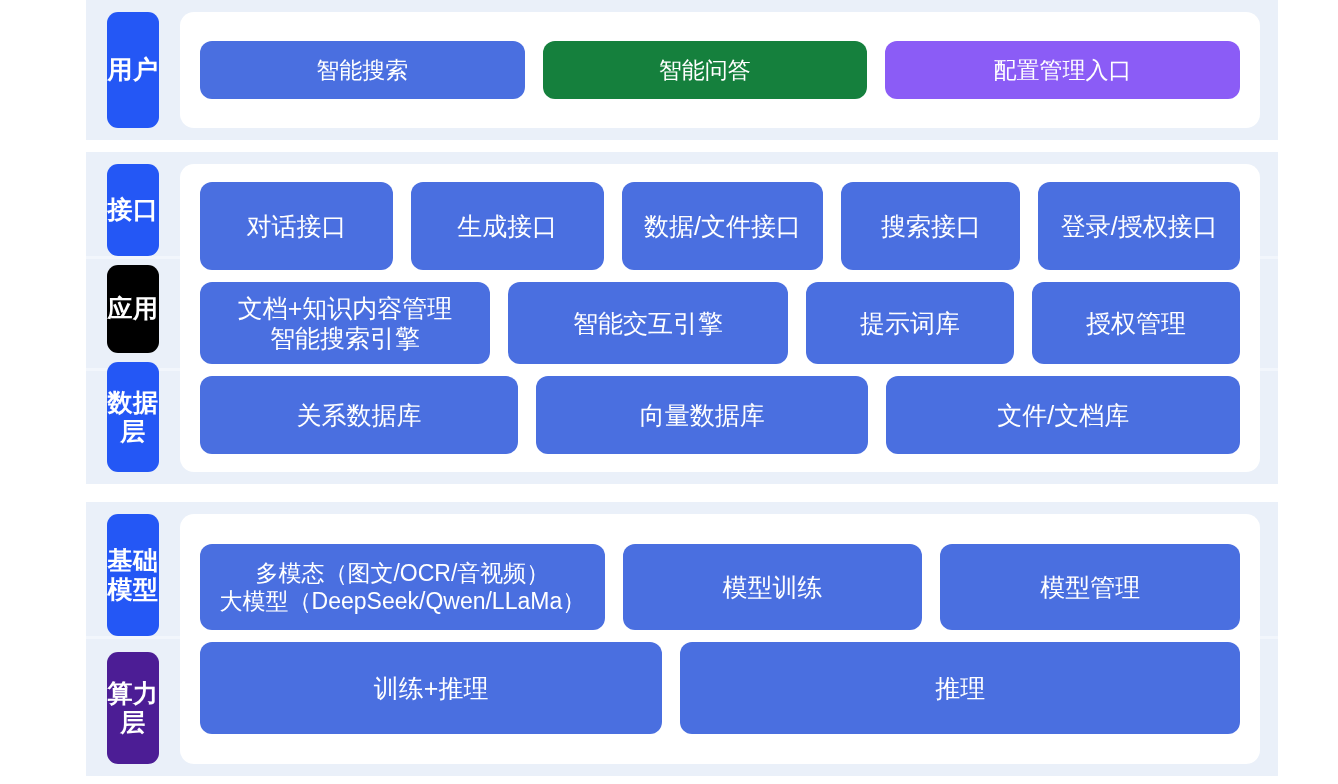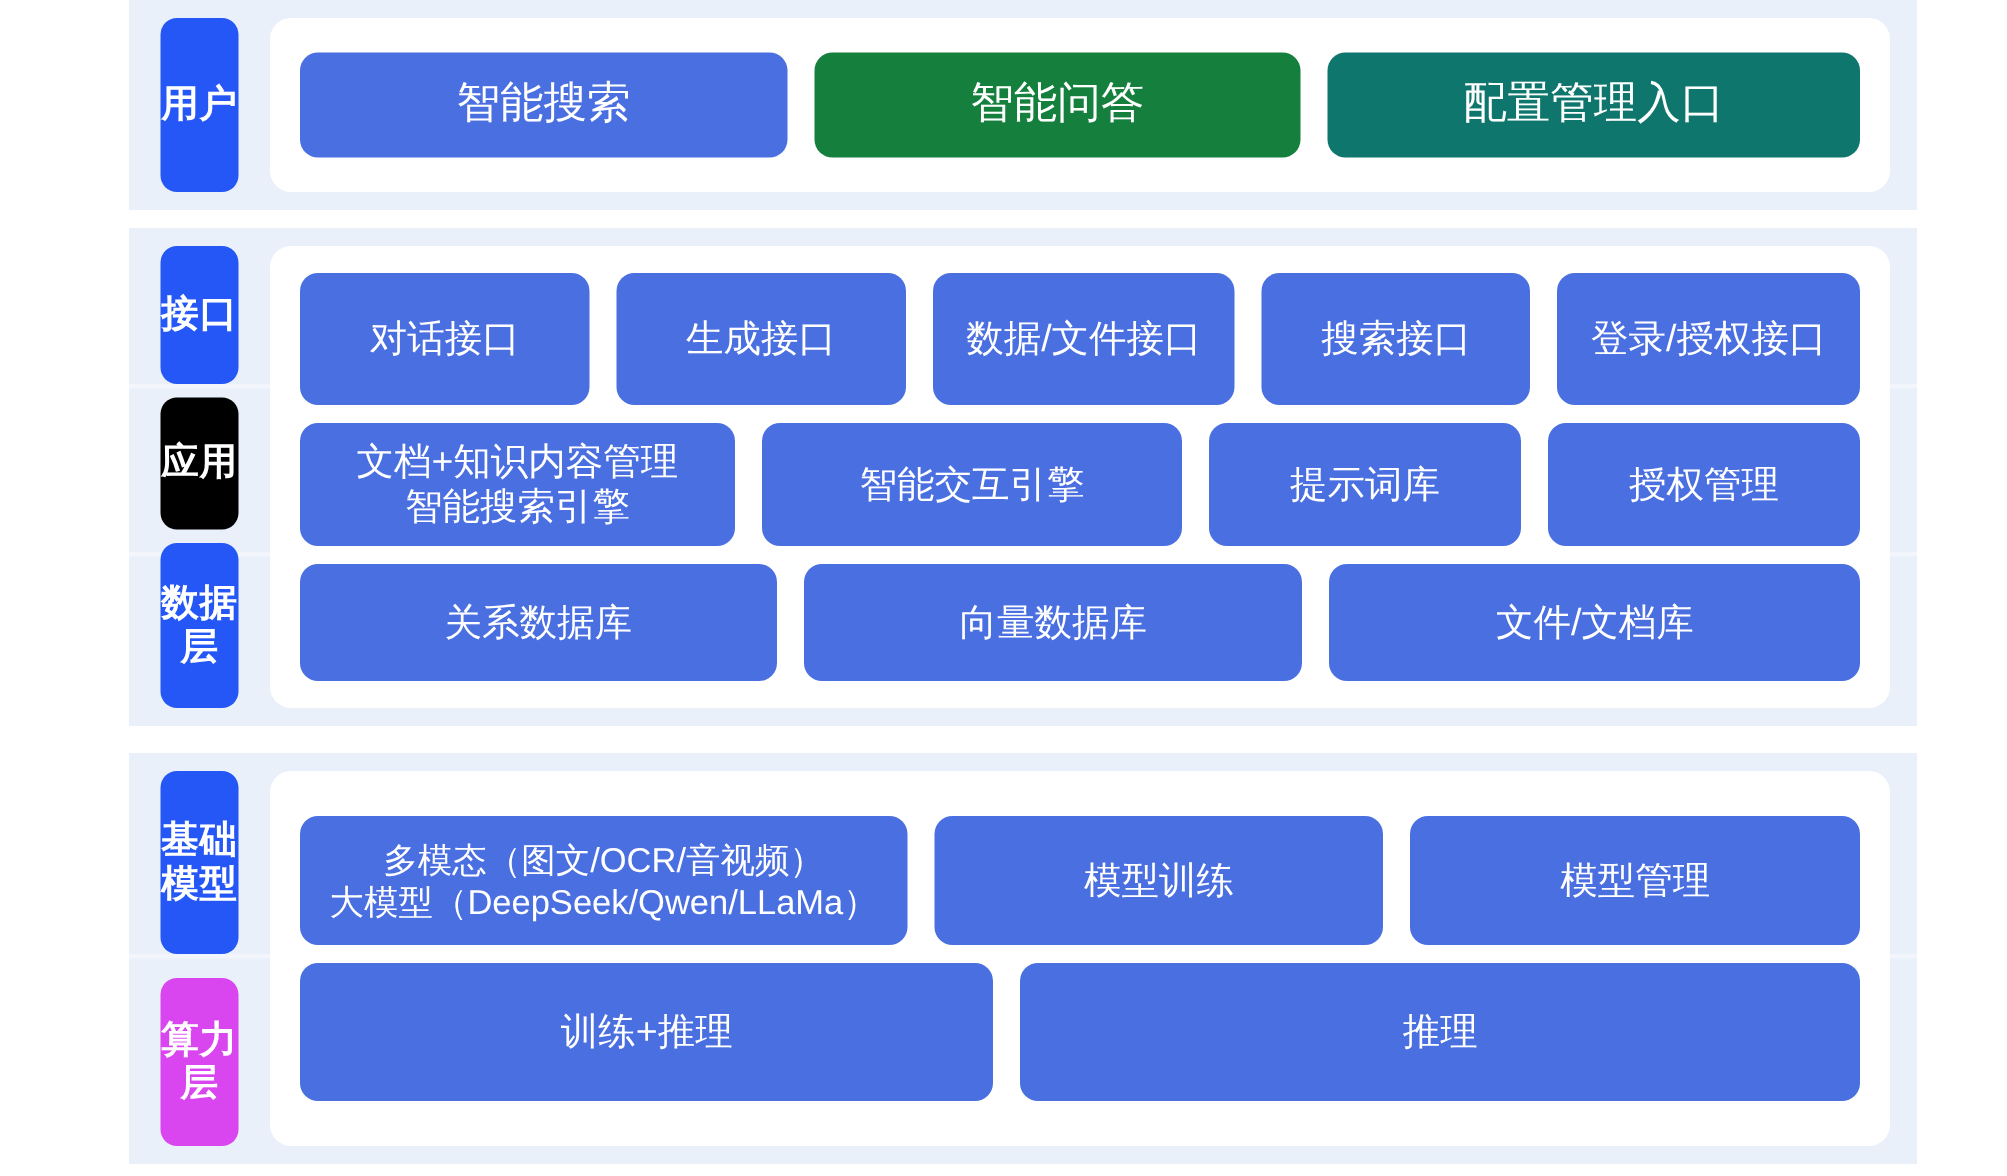--- a/index.html
+++ b/index.html
@@ -86,21 +86,21 @@
     display:flex;
     align-items:center;
     justify-content:center;
     text-align:center;
     font-size:25px;
     line-height:1.22;
     padding:6px 10px;
     box-sizing:border-box;
     white-space:pre-line;
   }
-  .row-users .card{height:70px;font-size:29px;}
+  .row-users .card{height:58px;font-size:23px;}
   .row-api .card{height:88px;}
   .row-app .card{height:82px;}
   .row-data .card{height:78px;}
   .row-model .card{height:86px;}
   .row-compute .card{height:92px;}
 
   .card.small{font-size:23px;}
 </style>
 </head>
 <body>
@@ -108,21 +108,21 @@
 <div class="canvas">
 
   <div class="section sec-users" style="background: rgb(234, 240, 249);">
     <div class="label-col">
       <div class="vlabel" style="flex: 1 1 0%; max-height: 116px; background: rgb(36, 87, 245);">用户</div>
     </div>
     <div class="panel" style="background: rgb(255, 255, 255);">
       <div class="row row-users">
         <div class="card" style="flex: 1 1 0%; background: rgb(74, 111, 224); color: rgb(255, 255, 255);">智能搜索</div>
         <div class="card" style="flex: 1 1 0%; background: #15803d; color: rgb(255, 255, 255);">智能问答</div>
-        <div class="card" style="flex: 1.1 1 0%; background: #0f766e; color: rgb(255, 255, 255);">配置管理入口</div>
+        <div class="card" style="flex: 1.1 1 0%; background: #8b5cf6; color: rgb(255, 255, 255);">配置管理入口</div>
       </div>
     </div>
   </div>
 
   <div class="section sec-platform" style="background: rgb(234, 240, 249);">
     <div class="band-sep" style="top:104px;"></div>
     <div class="band-sep" style="top:216px;"></div>
 
     <div class="label-col">
       <div class="vlabel" style="height: 92px; background: rgb(36, 87, 245);">接口</div>
@@ -154,21 +154,21 @@
         <div class="card" style="flex: 1.12 1 0%; background: rgb(74, 111, 224); color: rgb(255, 255, 255);">文件/文档库</div>
       </div>
     </div>
   </div>
 
   <div class="section sec-base" style="background: rgb(234, 240, 249);">
     <div class="band-sep" style="top:134px;"></div>
 
     <div class="label-col">
       <div class="vlabel" style="height: 122px; background: rgb(36, 87, 245);">基础模型</div>
-      <div class="vlabel" style="height: 112px; background: #d946ef;">算力层</div>
+      <div class="vlabel" style="height: 112px; background: #4c1d95;">算力层</div>
     </div>
 
     <div class="panel" style="background: rgb(255, 255, 255);">
 
       <div class="row row-model">
         <div class="card small" style="flex: 1.28 1 0%; background: rgb(74, 111, 224); color: rgb(255, 255, 255);">多模态（图文/OCR/音视频）
 大模型（DeepSeek/Qwen/LLaMa）</div>
         <div class="card" style="flex: 0.93 1 0%; background: rgb(74, 111, 224); color: rgb(255, 255, 255);">模型训练</div>
         <div class="card" style="flex: 0.93 1 0%; background: rgb(74, 111, 224); color: rgb(255, 255, 255);">模型管理</div>
       </div>

